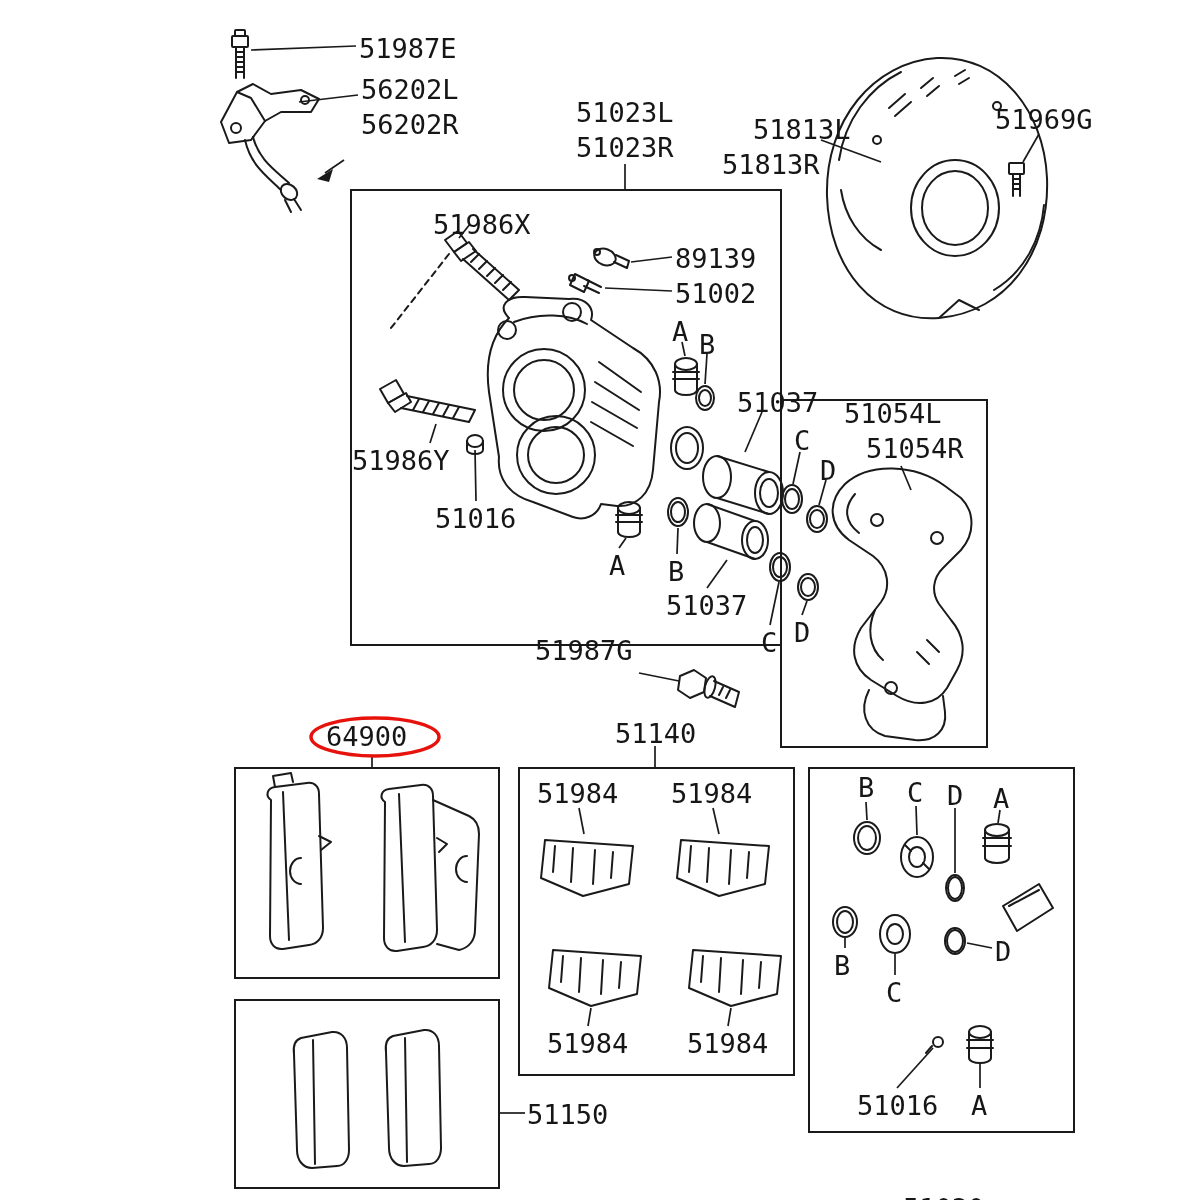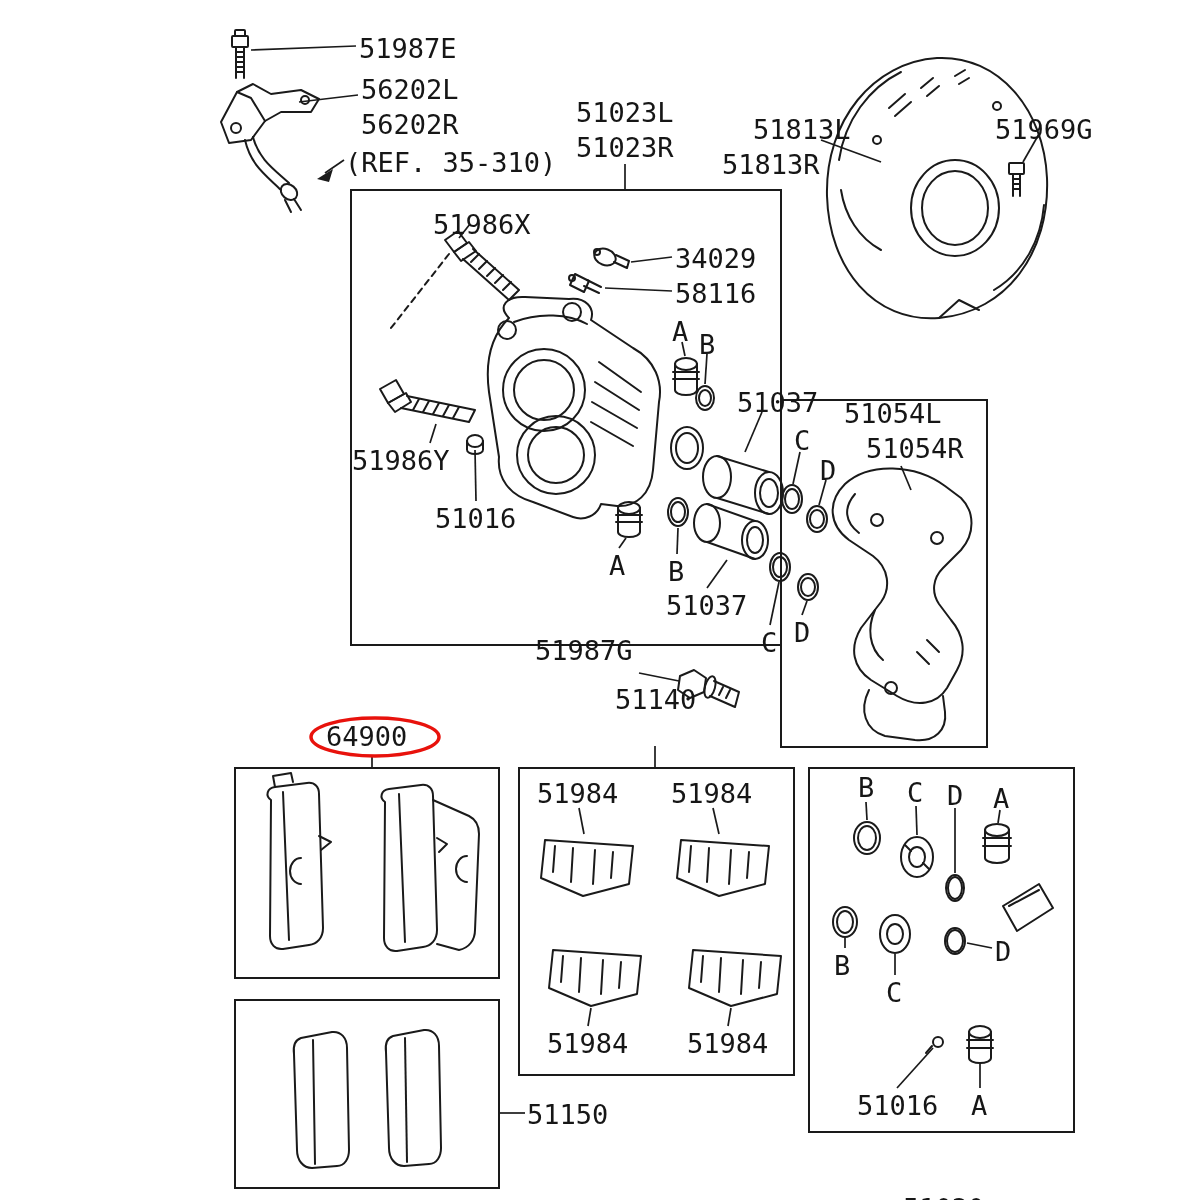--- a/index.html
+++ b/index.html
@@ -298,46 +298,45 @@
         <use href="#pad51150" transform="translate(346,1030)"></use>
       </g>
     </g>
 
     <ellipse cx="336" cy="737" rx="64" ry="19" fill="none" stroke="#e8120c" stroke-width="3.5"></ellipse>
   </svg>
 
   <div class="lbl" style="left:320px;top:33px">51987E</div>
   <div class="lbl" style="left:322px;top:74px">56202L</div>
   <div class="lbl" style="left:322px;top:109px">56202R</div>
-  <div class="lbl" style="left:306px;top:147px">(REF. 35-310)</div>
   <div class="lbl" style="left:537px;top:97px">51023L</div>
   <div class="lbl" style="left:537px;top:132px">51023R</div>
   <div class="lbl" style="left:714px;top:114px">51813L</div>
   <div class="lbl" style="left:683px;top:149px">51813R</div>
-  <div class="lbl" style="left:956px;top:114px">51969G</div>
+  <div class="lbl" style="left:956px;top:104px">51969G</div>
   <div class="lbl" style="left:394px;top:209px">51986X</div>
-  <div class="lbl" style="left:636px;top:243px">34029</div>
-  <div class="lbl" style="left:636px;top:278px">58116</div>
+  <div class="lbl" style="left:636px;top:243px">89139</div>
+  <div class="lbl" style="left:636px;top:278px">51002</div>
   <div class="lbl" style="left:633px;top:316px">A</div>
   <div class="lbl" style="left:660px;top:329px">B</div>
   <div class="lbl" style="left:698px;top:387px">51037</div>
   <div class="lbl" style="left:805px;top:398px">51054L</div>
   <div class="lbl" style="left:827px;top:433px">51054R</div>
   <div class="lbl" style="left:755px;top:425px">C</div>
   <div class="lbl" style="left:781px;top:455px">D</div>
   <div class="lbl" style="left:313px;top:445px">51986Y</div>
   <div class="lbl" style="left:396px;top:503px">51016</div>
   <div class="lbl" style="left:570px;top:550px">A</div>
   <div class="lbl" style="left:629px;top:556px">B</div>
   <div class="lbl" style="left:627px;top:590px">51037</div>
   <div class="lbl" style="left:722px;top:627px">C</div>
   <div class="lbl" style="left:755px;top:617px">D</div>
   <div class="lbl" style="left:496px;top:635px">51987G</div>
   <div class="lbl" style="left:287px;top:721px">64900</div>
-  <div class="lbl" style="left:576px;top:684px">51140</div>
+  <div class="lbl" style="left:576px;top:718px">51140</div>
   <div class="lbl" style="left:498px;top:778px">51984</div>
   <div class="lbl" style="left:632px;top:778px">51984</div>
   <div class="lbl" style="left:508px;top:1028px">51984</div>
   <div class="lbl" style="left:648px;top:1028px">51984</div>
   <div class="lbl" style="left:819px;top:772px">B</div>
   <div class="lbl" style="left:868px;top:777px">C</div>
   <div class="lbl" style="left:908px;top:780px">D</div>
   <div class="lbl" style="left:954px;top:783px">A</div>
   <div class="lbl" style="left:795px;top:950px">B</div>
   <div class="lbl" style="left:847px;top:977px">C</div>

